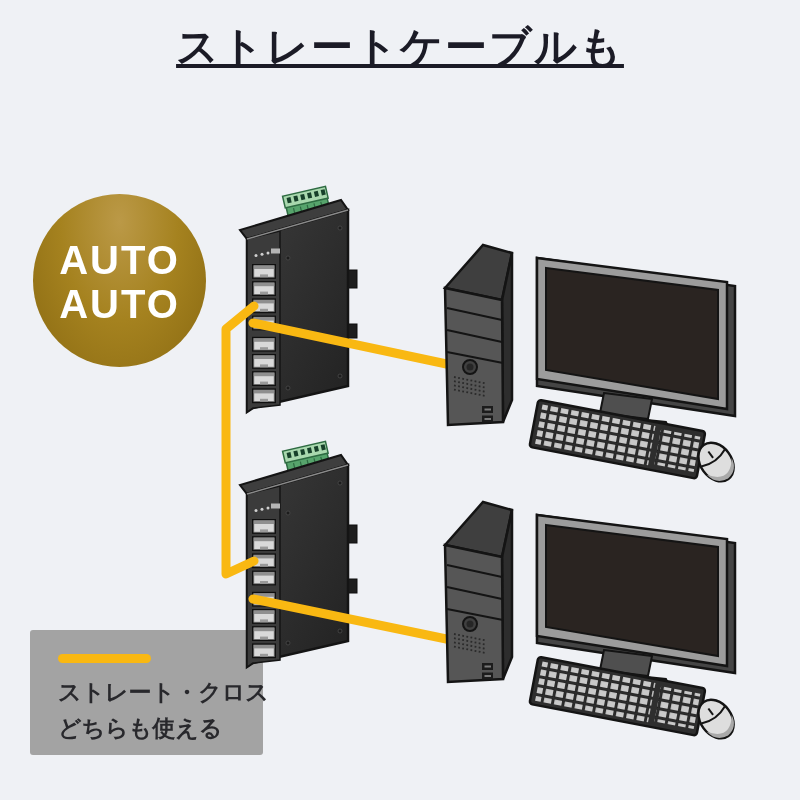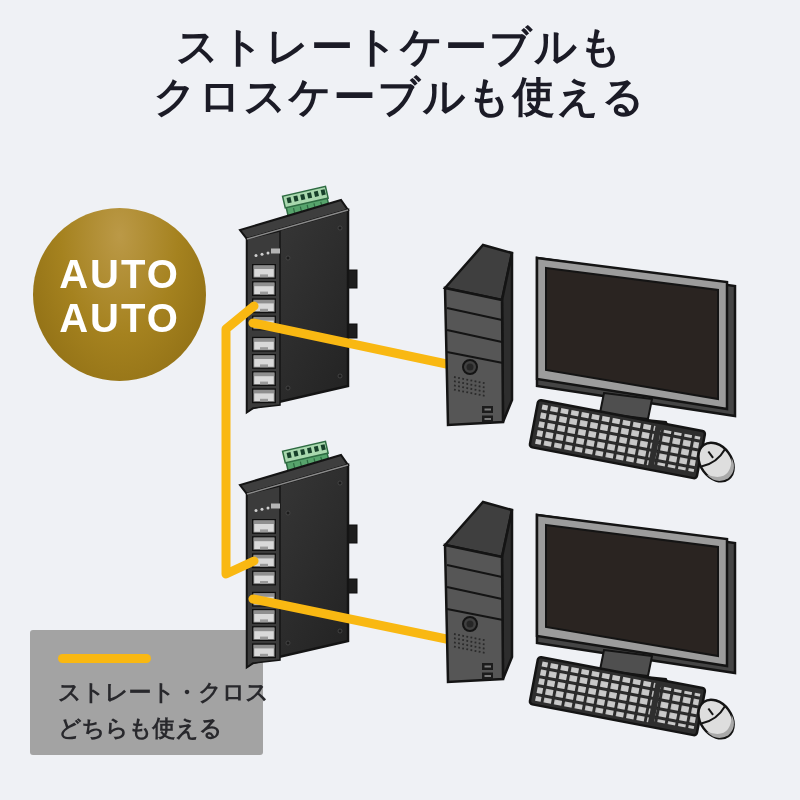--- a/index.html
+++ b/index.html
@@ -10,26 +10,26 @@
     font-family:"Liberation Sans",sans-serif;
     background:#EFF1F5;
   }
   
   .title{
     position:absolute;left:0;top:22px;width:800px;
     text-align:center;
     font-family:"Liberation Serif","DejaVu Serif",serif;
     font-weight:600;
     font-size:42px;line-height:50px;letter-spacing:2px;
-    color:#1B1B26;margin:0;
+    color:#1B1B26;margin:0;text-decoration:underline;
   }
   .title span{display:block;}
   
   .badge{
-    position:absolute;left:33px;top:208px;
+    position:absolute;left:33px;top:194px;
     width:173px;height:173px;border-radius:50%;
     background:radial-gradient(ellipse at 50% 16%, #BB9947 0%, #A5821F 48%, #8A6A12 100%);
     color:#FFFFFF;text-align:center;
     display:flex;flex-direction:column;justify-content:center;
     padding-top:2px;box-sizing:border-box;
   }
   .badge .b1,.badge .b2{
     font-size:40px;font-weight:bold;line-height:44px;letter-spacing:2px;
   }
   .badge .b3{
@@ -53,21 +53,20 @@
   
   .scene{position:absolute;left:0;top:0;}
 </style>
 </head>
 <body>
 
 <div class="stage" style="background-color: rgb(239, 241, 245);">
 
   <h1 class="title" style="color: rgb(27, 27, 38);">
     <span>ストレートケーブルも</span>
-    <span>クロスケーブルも使える</span>
   </h1>
 
   <div class="badge">
     <div class="b1">AUTO</div>
     <div class="b2">AUTO</div>
   </div>
 
   <div class="legend">
     <div class="swatch" style="background-color: rgb(249, 184, 18);"></div>
     <div class="ltext" style="color: rgb(40, 40, 44);">

